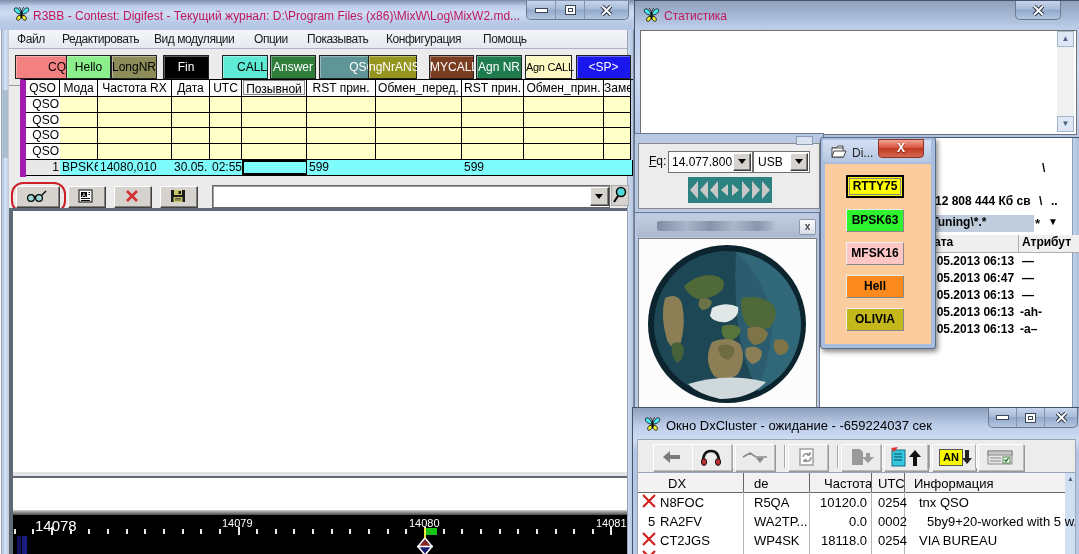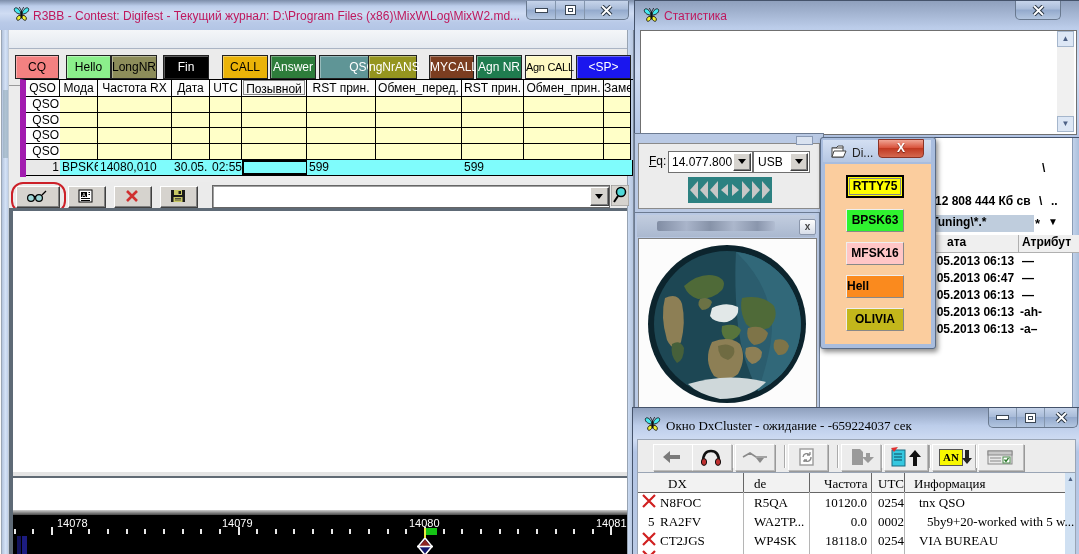--- a/index.html
+++ b/index.html
@@ -35,21 +35,21 @@
    <span style="position:absolute;left:10px;">12 808 444 Кб св</span>
    <span style="position:absolute;left:112px;background:#fff;padding-left:2px;">\</span>
    <span style="position:absolute;left:126px;">..</span>
  </div>
  <div class="abs" style="left:296px;top:84px;width:108px;height:17px;background:#bfcddd;font-size:12px;font-weight:bold;white-space:nowrap;overflow:hidden;">
    <span style="position:absolute;left:2px;">\Tuning\*.*</span>
  </div>
  <div class="abs" style="left:405px;top:85px;font-size:13px;font-weight:bold;">*</div>
  <div class="abs" style="left:418px;top:85px;font-size:10px;">▼</div>
  <div class="abs" style="left:296px;top:104px;width:153px;height:17px;background:#efefef;border-bottom:1px solid #b0b0b0;font-size:12px;font-weight:bold;white-space:nowrap;overflow:hidden;">
-   <span style="position:absolute;left:21px;">ата</span>
+   <span style="position:absolute;left:8px;">ата</span>
    <span style="position:absolute;left:92px;border-left:1px solid #b0b0b0;padding-left:3px;height:17px;">Атрибут</span>
  </div>
  <div class="abs" style="left:296px;top:122px;width:153px;font-size:12px;font-weight:bold;line-height:17px;white-space:nowrap;" id="filerows">
    <div style="position:relative;left:-6px;">30.05.2013 06:13<span style="position:absolute;left:102px;">—</span></div>
    <div style="position:relative;left:-6px;">30.05.2013 06:47<span style="position:absolute;left:102px;">—</span></div>
    <div style="position:relative;left:-6px;">30.05.2013 06:13<span style="position:absolute;left:102px;">—</span></div>
    <div style="position:relative;left:-6px;">30.05.2013 06:13<span style="position:absolute;left:100px;">-ah-</span></div>
    <div style="position:relative;left:-6px;">30.05.2013 06:13<span style="position:absolute;left:100px;">-a–</span></div>
  </div>
 </div>
@@ -90,27 +90,36 @@
       </div>
    <div class="capbtn" style="width:43px;">
         <svg width="13" height="11" viewBox="0 0 13 11">
           <path d="M2 1 L11 10 M11 1 L2 10" stroke="#2e3a48" stroke-width="4"></path>
           <path d="M2 1 L11 10 M11 1 L2 10" stroke="#fff" stroke-width="1.8"></path>
         </svg>
       </div>
  </div>
 
  <div class="abs" style="left:9px;top:30px;width:618px;height:18px;background:linear-gradient(180deg,#f4f6f9,#e4e9f0);border-bottom:1px solid #aab4c4;"></div>
+ <div class="abs" style="left:8px;top:32px;width:617px;height:15px;font-size:12px;color:#1a1a1a;letter-spacing:-0.45px;">
+  <span class="abs" style="left:9px;">Файл</span>
+  <span class="abs" style="left:54px;">Редактировать</span>
+  <span class="abs" style="left:146px;">Вид модуляции</span>
+  <span class="abs" style="left:246px;">Опции</span>
+  <span class="abs" style="left:299px;">Показывать</span>
+  <span class="abs" style="left:378px;">Конфигурация</span>
+  <span class="abs" style="left:475px;">Помощь</span>
+ </div>
 
  <div class="abs" style="left:9px;top:49px;width:618px;height:36px;background:#ebebeb;border-bottom:1px solid #9a9a9a;"></div>
- <div class="mbtn" style="left:15px;width:42px;background:#f38181;color:#000;">CQ</div>
+ <div class="mbtn" style="left:15px;width:42px;background:#f38181;color:#000;padding-left:20px;">CQ</div>
  <div class="mbtn" style="left:66px;width:43px;background:#8bef8b;color:#000;">Hello</div>
  <div class="mbtn" style="left:111px;width:44px;background:#8d8d5a;color:#000;">LongNR</div>
  <div class="mbtn" style="left:163px;width:44px;background:#000;color:#fff;">Fin</div>
- <div class="mbtn" style="left:222px;width:44px;background:#eab308;color:#000;">CALL</div>
+ <div class="mbtn" style="left:222px;width:44px;background:#5eead4;color:#000;text-align:right;">CALL</div>
  <div class="mbtn" style="left:270px;width:44px;background:#2e7d3b;color:#fff;">Answer</div>
  <div class="mbtn" style="left:319px;width:45px;background:#5f9596;color:#fff;padding-left:29px;">QSO B4</div>
  <div class="mbtn" style="left:368px;width:47px;background:#95951f;color:#fff;">ngNrANS</div>
  <div class="mbtn" style="left:429px;width:43px;background:#7b3d20;color:#fff;">MYCALL</div>
  <div class="mbtn" style="left:476px;width:44px;background:#1f7c4f;color:#fff;">Agn NR</div>
  <div class="mbtn" style="left:525px;width:45px;background:#fef9c3;color:#000;font-size:11px;letter-spacing:-0.3px;white-space:nowrap;">Agn CALL</div>
  <div class="mbtn" style="left:576px;width:53px;background:#1a16ee;color:#fff;">&lt;SP&gt;</div>
 
  <div class="abs" style="left:20px;top:79px;width:607px;height:97px;border-left:6px solid #a21caf;border-top:1px solid #000;overflow:hidden;">
  <div class="cell" style="left:0px;top:0px;width:33px;height:16px;background:#fcfcfc;text-align:center;line-height:16px;">QSO</div>
@@ -227,21 +236,21 @@
 
  <div class="abs" style="left:9px;top:208px;width:618px;height:3px;background:#5e6a76;"></div>
  <div class="abs" style="left:9px;top:208px;width:4px;height:346px;background:#5e6a76;"></div>
  <div class="abs" style="left:13px;top:211px;width:614px;height:261px;background:#fff;"></div>
  <div class="abs" style="left:13px;top:472px;width:614px;height:4px;background:#e4e4e4;"></div>
  <div class="abs" style="left:13px;top:476px;width:614px;height:2px;background:#606a74;"></div>
  <div class="abs" style="left:13px;top:478px;width:614px;height:32px;background:#fff;"></div>
  <div class="abs" style="left:13px;top:510px;width:614px;height:5px;background:linear-gradient(180deg,#d0d0d0,#4a4a4a);"></div>
 
  <div class="abs" id="blackbar" style="left:13px;top:515px;width:614px;height:39px;background:#000;">
- <div style="position:absolute;left:22px;top:2px;color:#fff;font-size:11px;margin-left:22px;">14078</div>
+ <div style="position:absolute;left:22px;top:2px;color:#fff;font-size:15px;">14078</div>
  <div style="position:absolute;left:209px;top:2px;color:#fff;font-size:11px;">14079</div>
  <div style="position:absolute;left:396px;top:2px;color:#fff;font-size:11px;">14080</div>
  <div style="position:absolute;left:583px;top:2px;color:#fff;font-size:11px;">14081</div>
  <div style="position:absolute;left:1px;top:14px;width:2px;height:5px;background:#e8e8e8;"></div>
  <div style="position:absolute;left:19px;top:14px;width:2px;height:5px;background:#e8e8e8;"></div>
  <div style="position:absolute;left:38px;top:12px;width:2px;height:8px;background:#e8e8e8;"></div>
  <div style="position:absolute;left:57px;top:14px;width:2px;height:5px;background:#e8e8e8;"></div>
  <div style="position:absolute;left:75px;top:14px;width:2px;height:5px;background:#e8e8e8;"></div>
  <div style="position:absolute;left:94px;top:14px;width:2px;height:5px;background:#e8e8e8;"></div>
  <div style="position:absolute;left:113px;top:14px;width:2px;height:5px;background:#e8e8e8;"></div>
@@ -383,25 +392,25 @@
    <path d="M1 3 L5 3 L7 1 L12 1 L12 3" fill="#fff" stroke="#444" stroke-width="1"></path>
    <rect x="1" y="3" width="11" height="9" fill="#fff" stroke="#444" stroke-width="1"></rect>
    <path d="M1 12 L3 6 L15 6 L12.5 12 Z" fill="#fff" stroke="#444" stroke-width="1"></path>
  </svg>
  <div class="abs" style="left:31px;top:8px;font-size:12px;color:#222;">Di...</div>
  <div class="abs" style="left:57px;top:1px;width:44px;height:17px;background:linear-gradient(180deg,#f0a494,#d9553e 45%,#c13a22 50%,#d4684f);border:1px solid #8a3326;border-radius:0 0 4px 4px;text-align:center;color:#fff;font-weight:bold;font-size:12px;line-height:16px;text-shadow:0 1px 1px #701f12;">X</div>
  <div class="abs" style="left:4px;top:26px;width:106px;height:180px;background:#fbcd9e;"></div>
  <div class="abs" style="left:25px;top:37px;width:54px;height:19px;background:#ffff00;border:2px solid #000;text-align:center;font-size:12px;font-weight:bold;line-height:19px;box-shadow:inset 0 0 0 1px #ffff00, inset 0 0 0 2px #888;">RTTY75</div>
  <div class="abs" style="left:25px;top:71px;width:56px;height:21px;background:#2ff32f;border:1px solid #888;border-top-color:#eee;border-left-color:#eee;text-align:center;font-size:12px;font-weight:bold;line-height:21px;">BPSK63</div>
  <div class="abs" style="left:25px;top:104px;width:56px;height:21px;background:#ffc6c6;border:1px solid #888;border-top-color:#eee;border-left-color:#eee;text-align:center;font-size:12px;font-weight:bold;line-height:21px;">MFSK16</div>
- <div class="abs" style="left:25px;top:137px;width:56px;height:21px;background:#fa8a1e;border:1px solid #888;border-top-color:#eee;border-left-color:#eee;text-align:left;font-size:12px;font-weight:bold;line-height:21px;">Hell</div>
+ <div class="abs" style="left:25px;top:137px;width:56px;height:21px;background:#fa8a1e;border:1px solid #888;border-top-color:#eee;border-left-color:#eee;text-align:center;font-size:12px;font-weight:bold;line-height:21px;">Hell</div>
  <div class="abs" style="left:25px;top:170px;width:56px;height:21px;background:#c3b71b;border:1px solid #888;border-top-color:#eee;border-left-color:#eee;text-align:center;font-size:12px;font-weight:bold;line-height:21px;">OLIVIA</div>
 </div>
 
-<div class="abs" id="dxwin" style="left:632px;top:407px;width:447px;height:147px;font-family:Liberation Serif, serif;">
+<div class="abs" id="dxwin" style="left:632px;top:407px;width:447px;height:147px;">
  <div class="abs" style="left:0;top:0;width:100%;height:100%;background:linear-gradient(180deg,#8fa0bd,#bccdea 12%,#cfdcf3 22%,#b3c5e5 30%,#b9c9e4);border:1px solid #45536b;"></div>
  <svg class="abs" style="left:12px;top:9px;" width="17" height="16" viewBox="0 0 17 16">
    <path d="M8 7.2 C6.5 2.5 2.6 0.6 1.5 2.6 C0.5 4.8 3.4 7.8 7.6 8.2 Z" fill="#45e8ee" stroke="#111" stroke-width="0.9"></path>
    <path d="M9 7.2 C10.5 2.5 14.4 0.6 15.5 2.6 C16.5 4.8 13.6 7.8 9.4 8.2 Z" fill="#45e8ee" stroke="#111" stroke-width="0.9"></path>
    <path d="M7.8 9.3 C5.2 9 3.2 11 3.7 13.2 C4.2 15.3 7.2 14.2 8.2 11.2 Z" fill="#f2f230" stroke="#111" stroke-width="0.9"></path>
    <path d="M9.2 9.3 C11.8 9 13.8 11 13.3 13.2 C12.8 15.3 9.8 14.2 8.8 11.2 Z" fill="#f2f230" stroke="#111" stroke-width="0.9"></path>
    <ellipse cx="8.5" cy="8.6" rx="1" ry="3.9" fill="#111"></ellipse>
    <line x1="8.5" y1="5" x2="6.3" y2="1" stroke="#111" stroke-width="0.8"></line>
    <line x1="8.5" y1="5" x2="10.7" y2="1" stroke="#111" stroke-width="0.8"></line>
 </svg>

